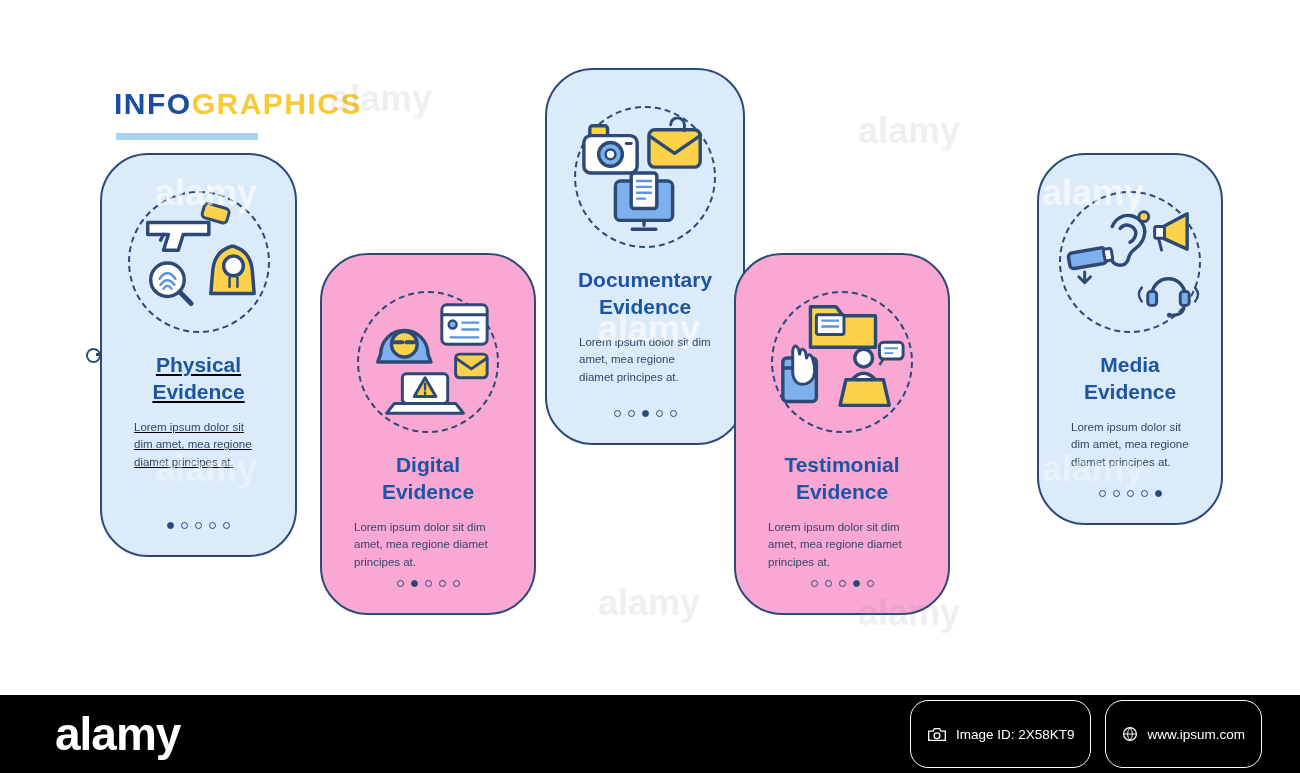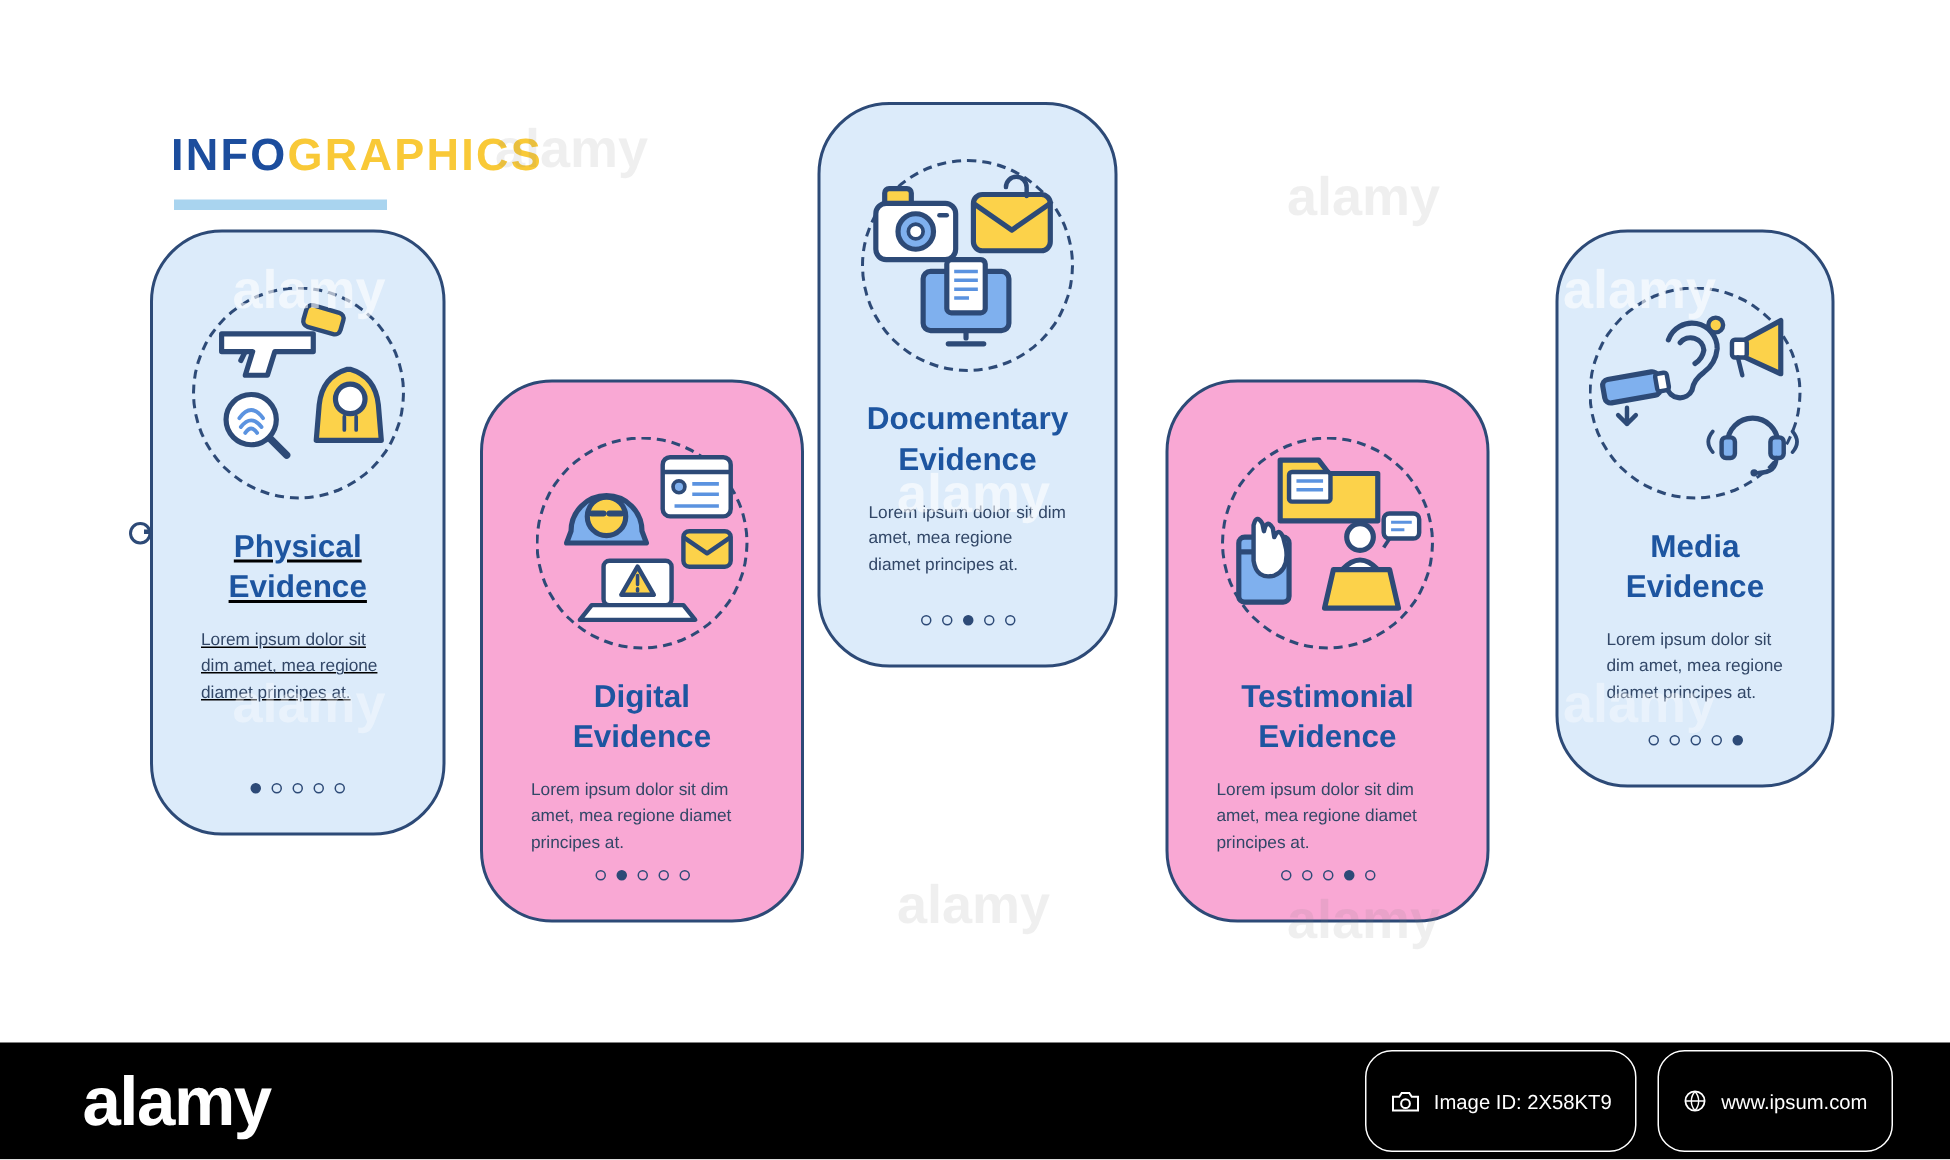--- a/index.html
+++ b/index.html
@@ -191,21 +191,21 @@
     <div class="card-body">Lorem ipsum dolor sit dim amet, mea regione diamet principes at.</div>
     <div class="dots">
         <span class="dot"></span>
         <span class="dot"></span>
         <span class="dot active"></span>
         <span class="dot"></span>
         <span class="dot"></span>
       </div>
   </div>
 
-  <div class="card white" style="left:777px;top:253px;width:216px;height:362px;">
+  <div class="card white" style="left:734px;top:253px;width:216px;height:362px;">
     <div class="icon-wrap">
       <svg viewBox="0 0 140 140">
 
         <g stroke="#2d4a77" stroke-width="3.5" stroke-linejoin="round">
           <path d="M38 14 h26 l7 9 h33 v32 h-66 z" fill="#fcd24a"></path>
           <rect x="44" y="22" width="28" height="20" rx="2" fill="#fff" stroke-width="3"></rect>
           <path d="M49 28 h18 M49 34 h18" stroke="#5b93e0" stroke-width="2.4" fill="none"></path>
         </g>
 
         <g stroke="#2d4a77" stroke-width="3.5" stroke-linejoin="round">

